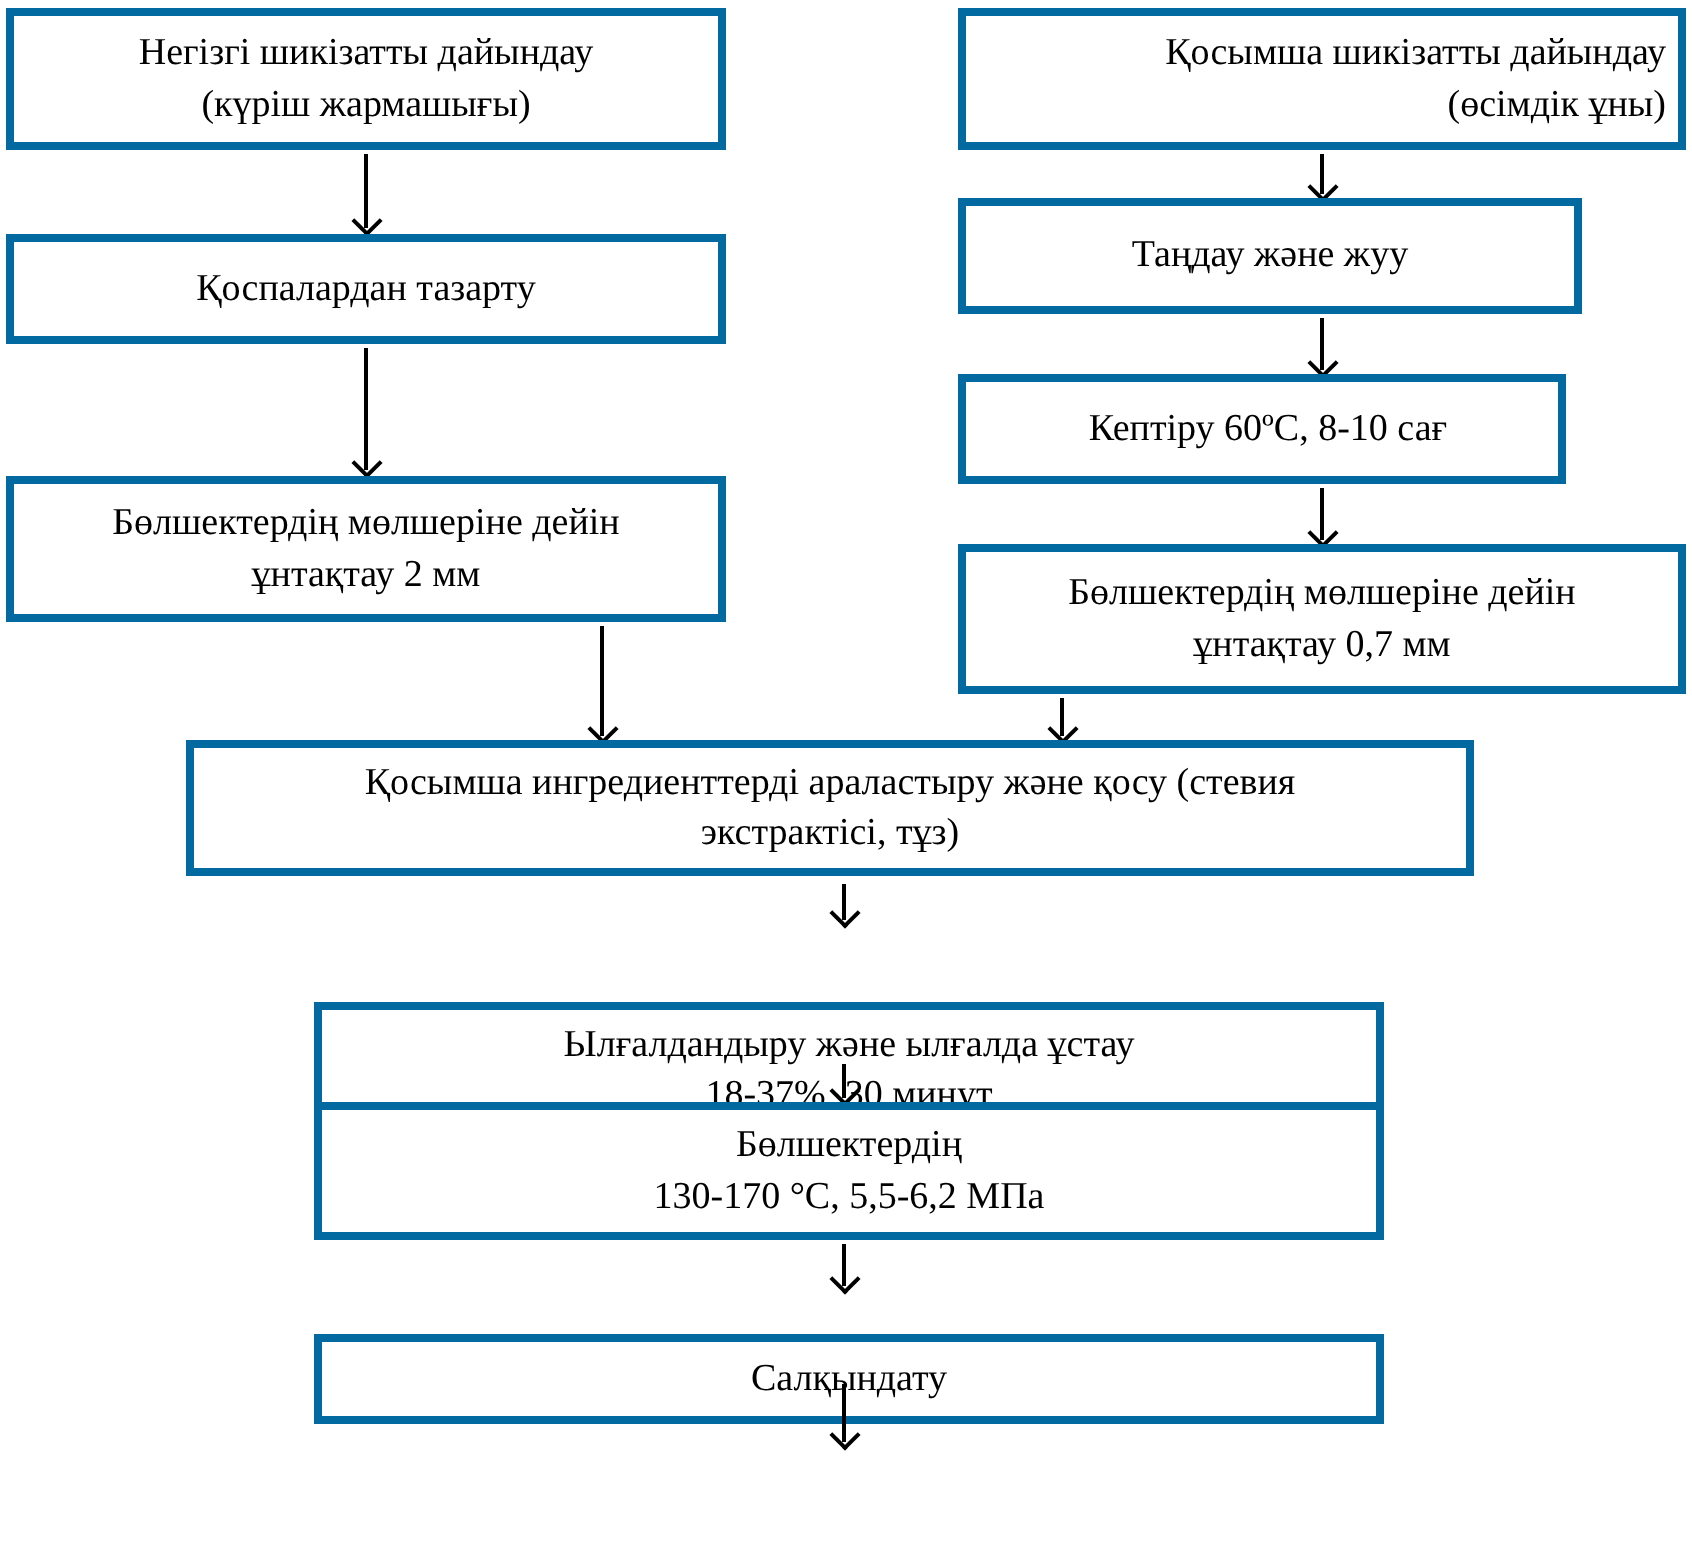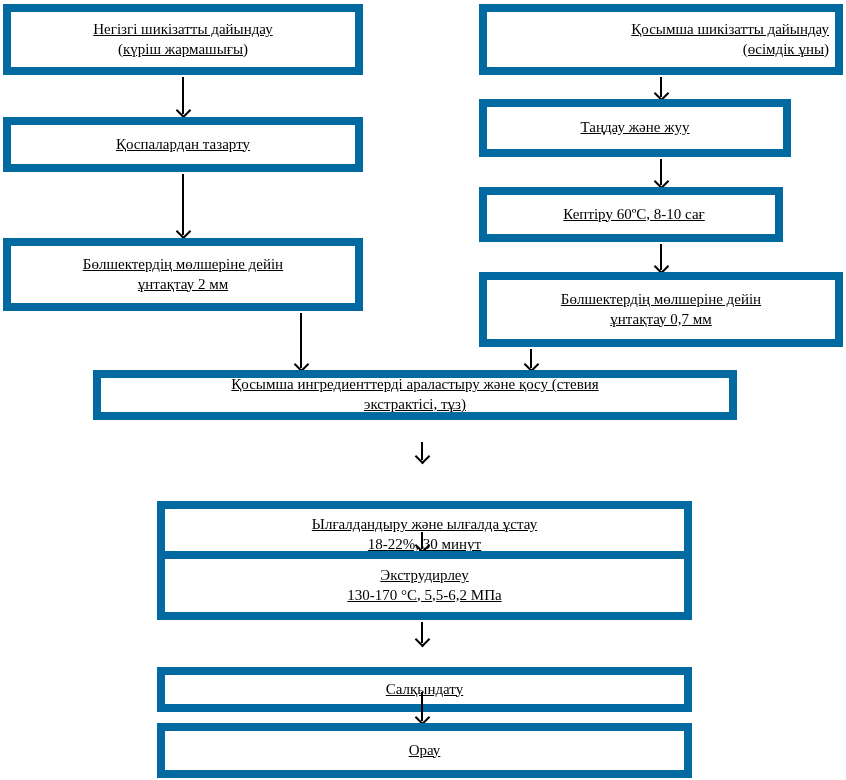--- a/index.html
+++ b/index.html
@@ -12,32 +12,31 @@
     width: 846px;
     height: 780px;
     background: #ffffff;
     font-family: "Liberation Serif", "DejaVu Serif", serif;
     color: #000000;
     overflow: hidden;
   }
   .box {
     position: absolute;
     box-sizing: border-box;
-    border: 8px solid #0369a1;
+    border: 4px solid #0369a1;
     background: #ffffff;
     display: flex;
     flex-direction: column;
     align-items: center;
     justify-content: center;
     text-align: center;
-    font-size: 15px;
+    font-size: 19px;
     line-height: 1.32;
     overflow: hidden;
     padding: 0 6px;
-    text-decoration: underline;
   }
   .box .line { white-space: nowrap; }
   .arrow {
     position: absolute;
     width: 0;
     border-left: 2px solid #000000;
   }
   .arrow::after {
     content: "";
     position: absolute;
@@ -51,21 +50,21 @@
   }
 
   
   #box-l1 { left: 3px;   top: 4px;   width: 360px; height: 71px; }
   #box-l2 { left: 3px;   top: 117px; width: 360px; height: 55px; }
   #box-l3 { left: 3px;   top: 238px; width: 360px; height: 73px; }
   #box-r1 { left: 479px; top: 4px;   width: 364px; height: 71px; align-items: flex-end; }
   #box-r2 { left: 479px; top: 99px;  width: 312px; height: 58px; }
   #box-r3 { left: 479px; top: 187px; width: 304px; height: 55px; padding-left: 12px; }
   #box-r4 { left: 479px; top: 272px; width: 364px; height: 75px; }
-  #box-m1 { left: 93px;  top: 370px; width: 644px; height: 50px; }
+  #box-m1 { left: 93px;  top: 370px; width: 644px; height: 68px; }
   #box-m2 { left: 157px; top: 462px; width: 535px; height: 68px; margin-top: 39px; }
   #box-m3 { left: 157px; top: 551px; width: 535px; height: 69px; }
   #box-m4 { left: 157px; top: 645px; width: 535px; height: 45px; margin-top: 22px; }
   #box-m5 { left: 157px; top: 723px; width: 535px; height: 55px; }
 
   
   #arrow-1  { left: 182px; top: 77px;  height: 37px; }
   #arrow-2  { left: 182px; top: 174px; height: 61px; }
   #arrow-3  { left: 300px; top: 313px; height: 55px; }
   #arrow-4  { left: 660px; top: 77px;  height: 20px; }
@@ -122,32 +121,29 @@
   <div class="arrow" id="arrow-7"></div>
 
   <div class="box" id="box-m1">
     <div class="line">Қосымша ингредиенттерді араластыру және қосу (стевия</div>
     <div class="line">экстрактісі, тұз)</div>
   </div>
   <div class="arrow" id="arrow-8"></div>
 
   <div class="box" id="box-m2">
     <div class="line">Ылғалдандыру және ылғалда ұстау</div>
-    <div class="line">18-22%, 30 минут</div>
+    <div class="line">18-37%, 30 минут</div>
   </div>
   <div class="arrow" id="arrow-9"></div>
 
   <div class="box" id="box-m3">
-    <div class="line">Экструдирлеу</div>
+    <div class="line">Бөлшектердің</div>
     <div class="line">130-170 °С, 5,5-6,2 МПа</div>
   </div>
   <div class="arrow" id="arrow-10"></div>
 
   <div class="box" id="box-m4">
     <div class="line">Салқындату</div>
   </div>
   <div class="arrow" id="arrow-11"></div>
 
-  <div class="box" id="box-m5">
-    <div class="line">Орау</div>
-  </div>
 
 </div>
 
 </body></html>

